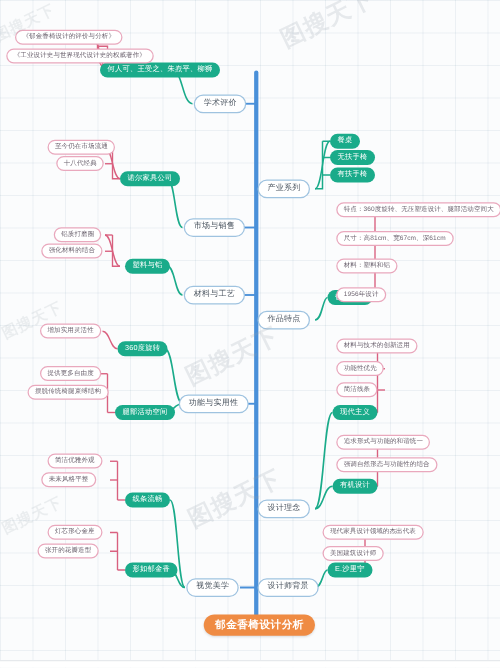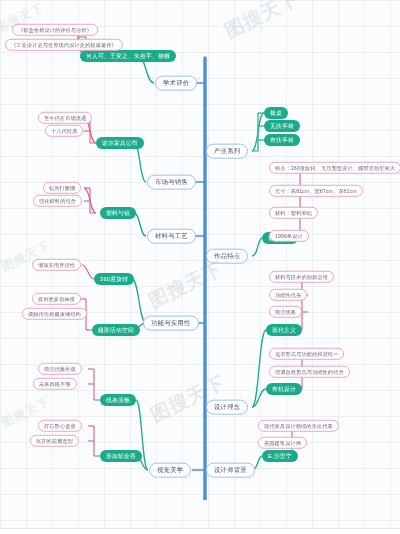--- a/index.html
+++ b/index.html
@@ -183,20 +183,21 @@
     <path d="M94,369 L94,400" stroke="#d9607f" stroke-width="1.1" fill="none"></path>
     <path d="M94,369 L88,369" stroke="#d9607f" stroke-width="1.1" fill="none"></path>
     <path d="M94,384 L88,384" stroke="#d9607f" stroke-width="1.1" fill="none"></path>
 
     <path d="M100,456 L94,456" stroke="#d9607f" stroke-width="1.1" fill="none"></path>
     <path d="M94,426 L94,456" stroke="#d9607f" stroke-width="1.1" fill="none"></path>
     <path d="M94,426 L88,426" stroke="#d9607f" stroke-width="1.1" fill="none"></path>
     <path d="M94,441 L88,441" stroke="#d9607f" stroke-width="1.1" fill="none"></path>
   </svg>
 
+  <div class="node n-root" style="left:163px;top:500px;">郁金香椅设计分析</div>
 
   <div class="node n-l1" style="left:155px;top:83px;">学术评价</div>
   <div class="node n-l2" style="left:80px;top:56px;">何人可、王受之、朱焘平、柳狮</div>
   <div class="node n-l3" style="left:12px;top:30px;">《郁金香椅设计的评价与分析》</div>
   <div class="node n-l3" style="left:5px;top:45px;">《工业设计史与世界现代设计史的权威著作》</div>
 
   <div class="node n-l1" style="left:206px;top:151px;">产业系列</div>
   <div class="node n-l2" style="left:264px;top:113px;">餐桌</div>
   <div class="node n-l2" style="left:264px;top:126px;">无扶手椅</div>
   <div class="node n-l2" style="left:264px;top:140px;">有扶手椅</div>

